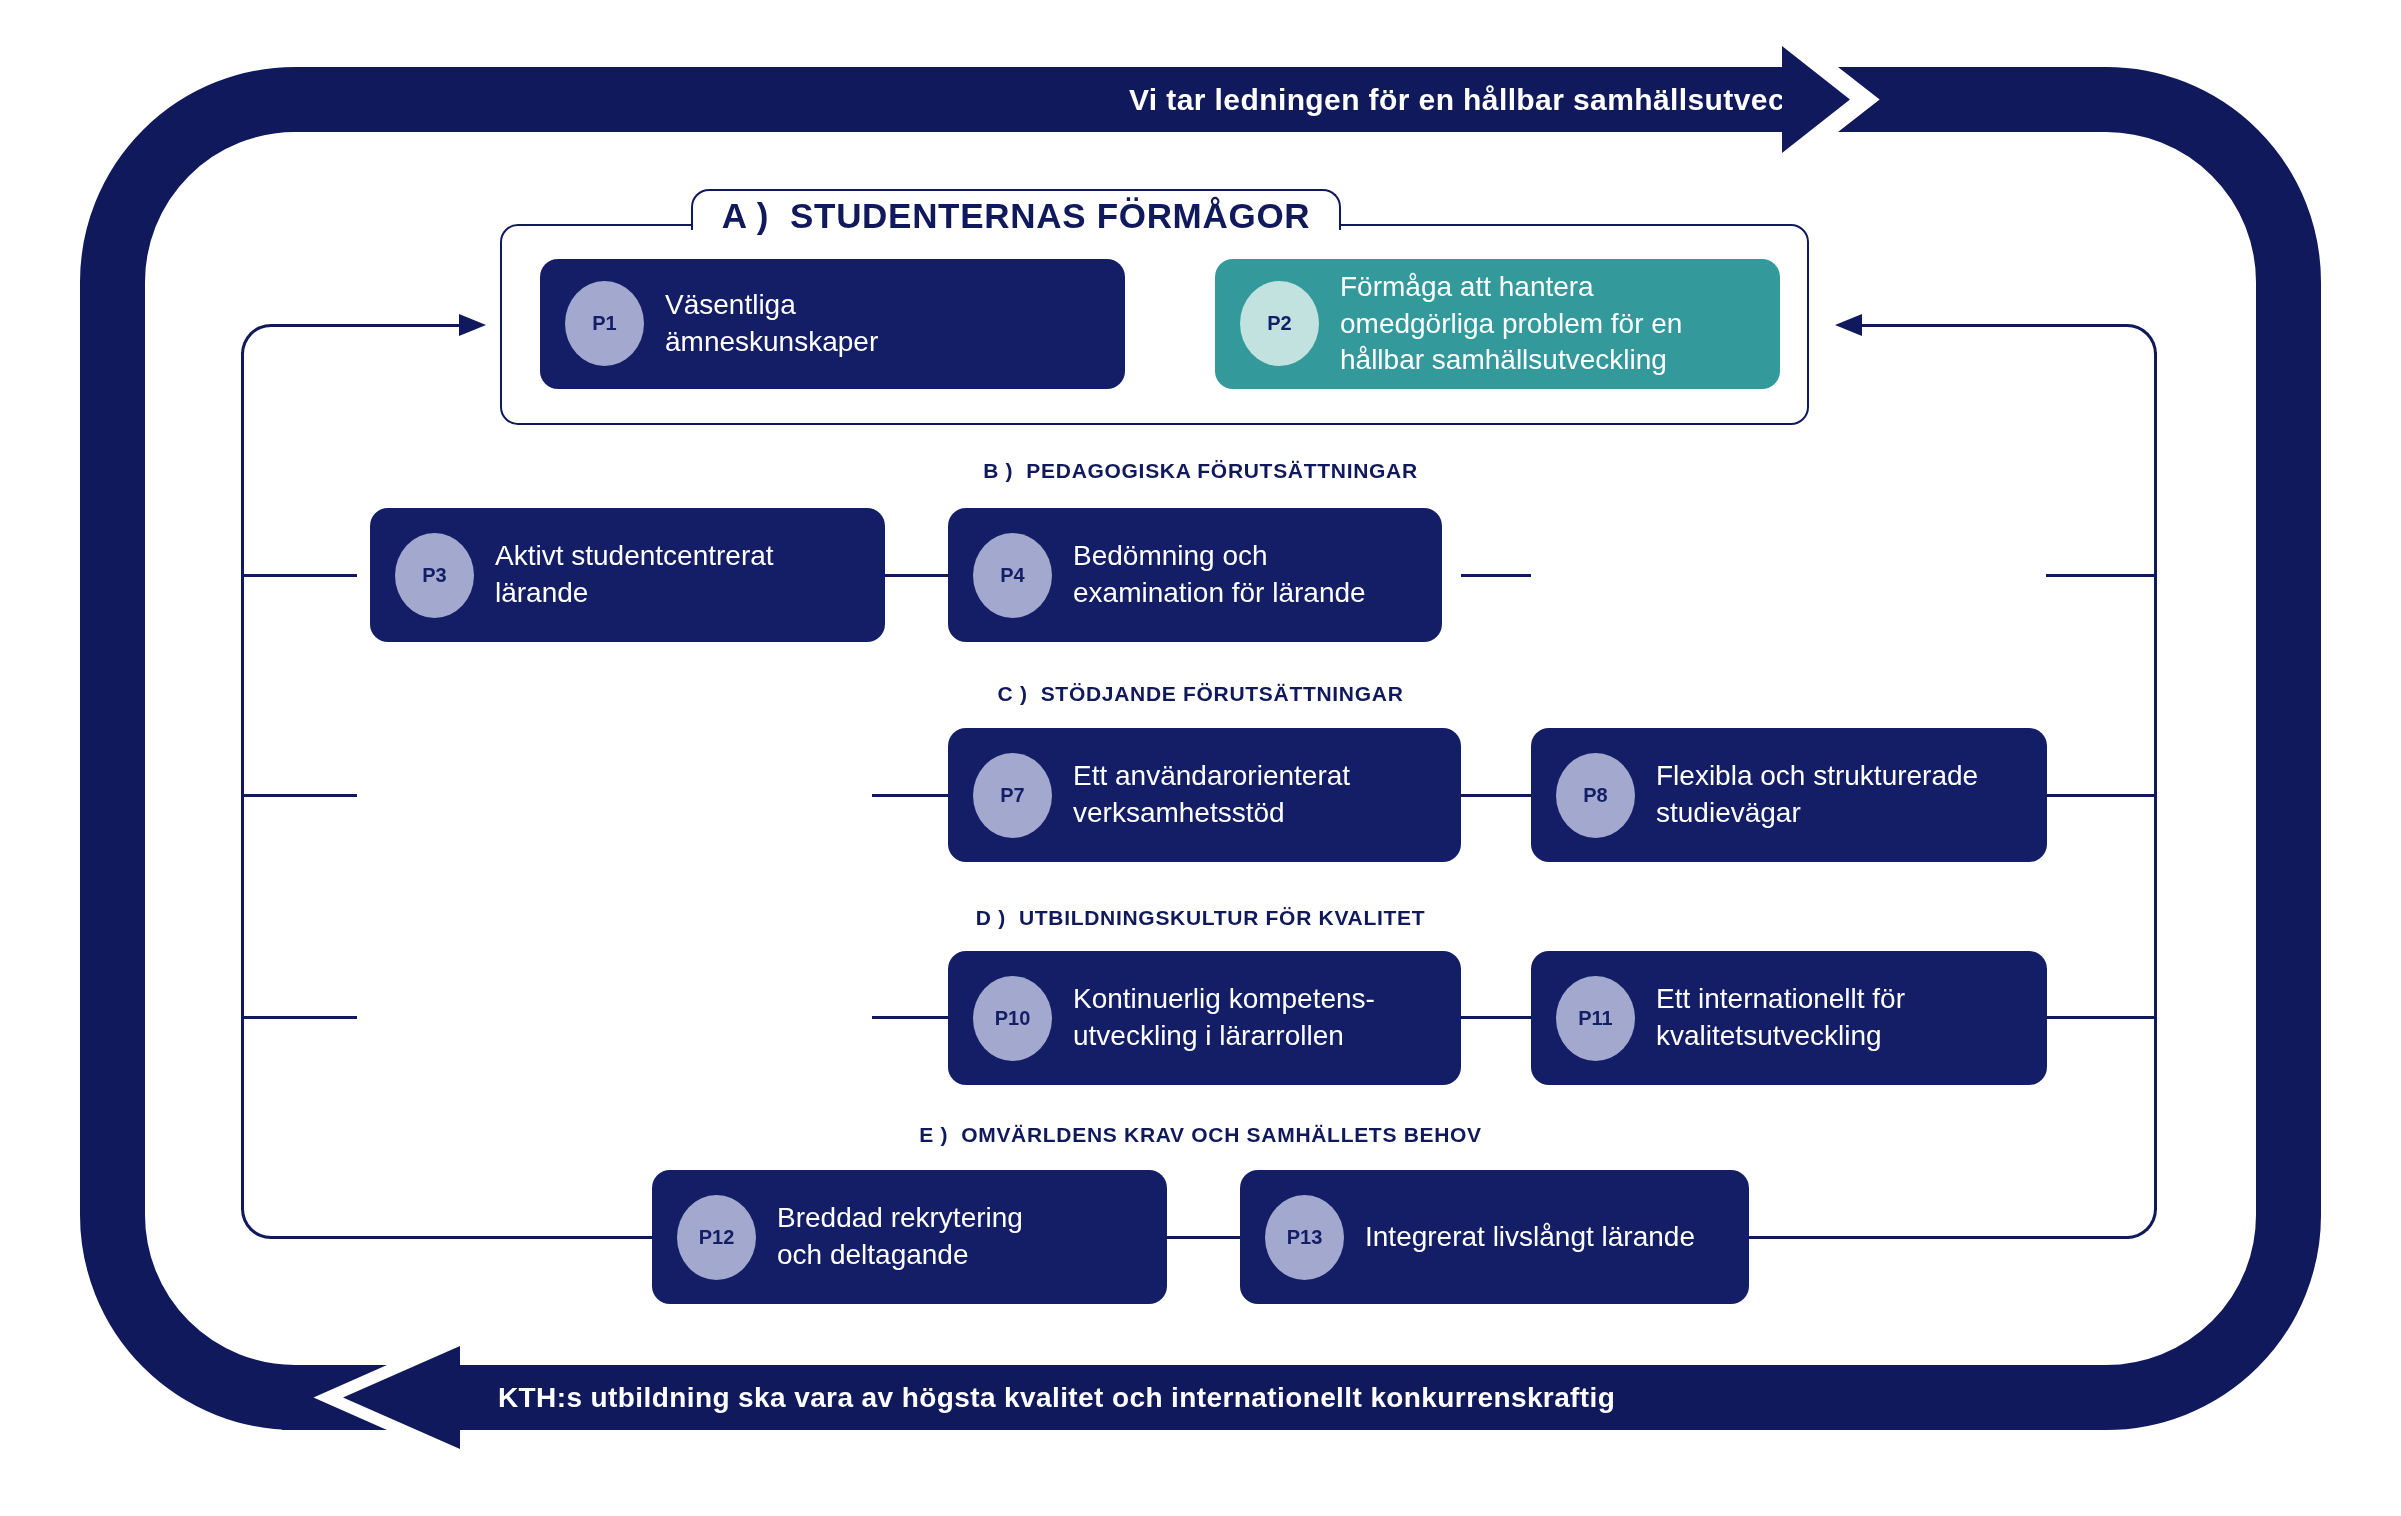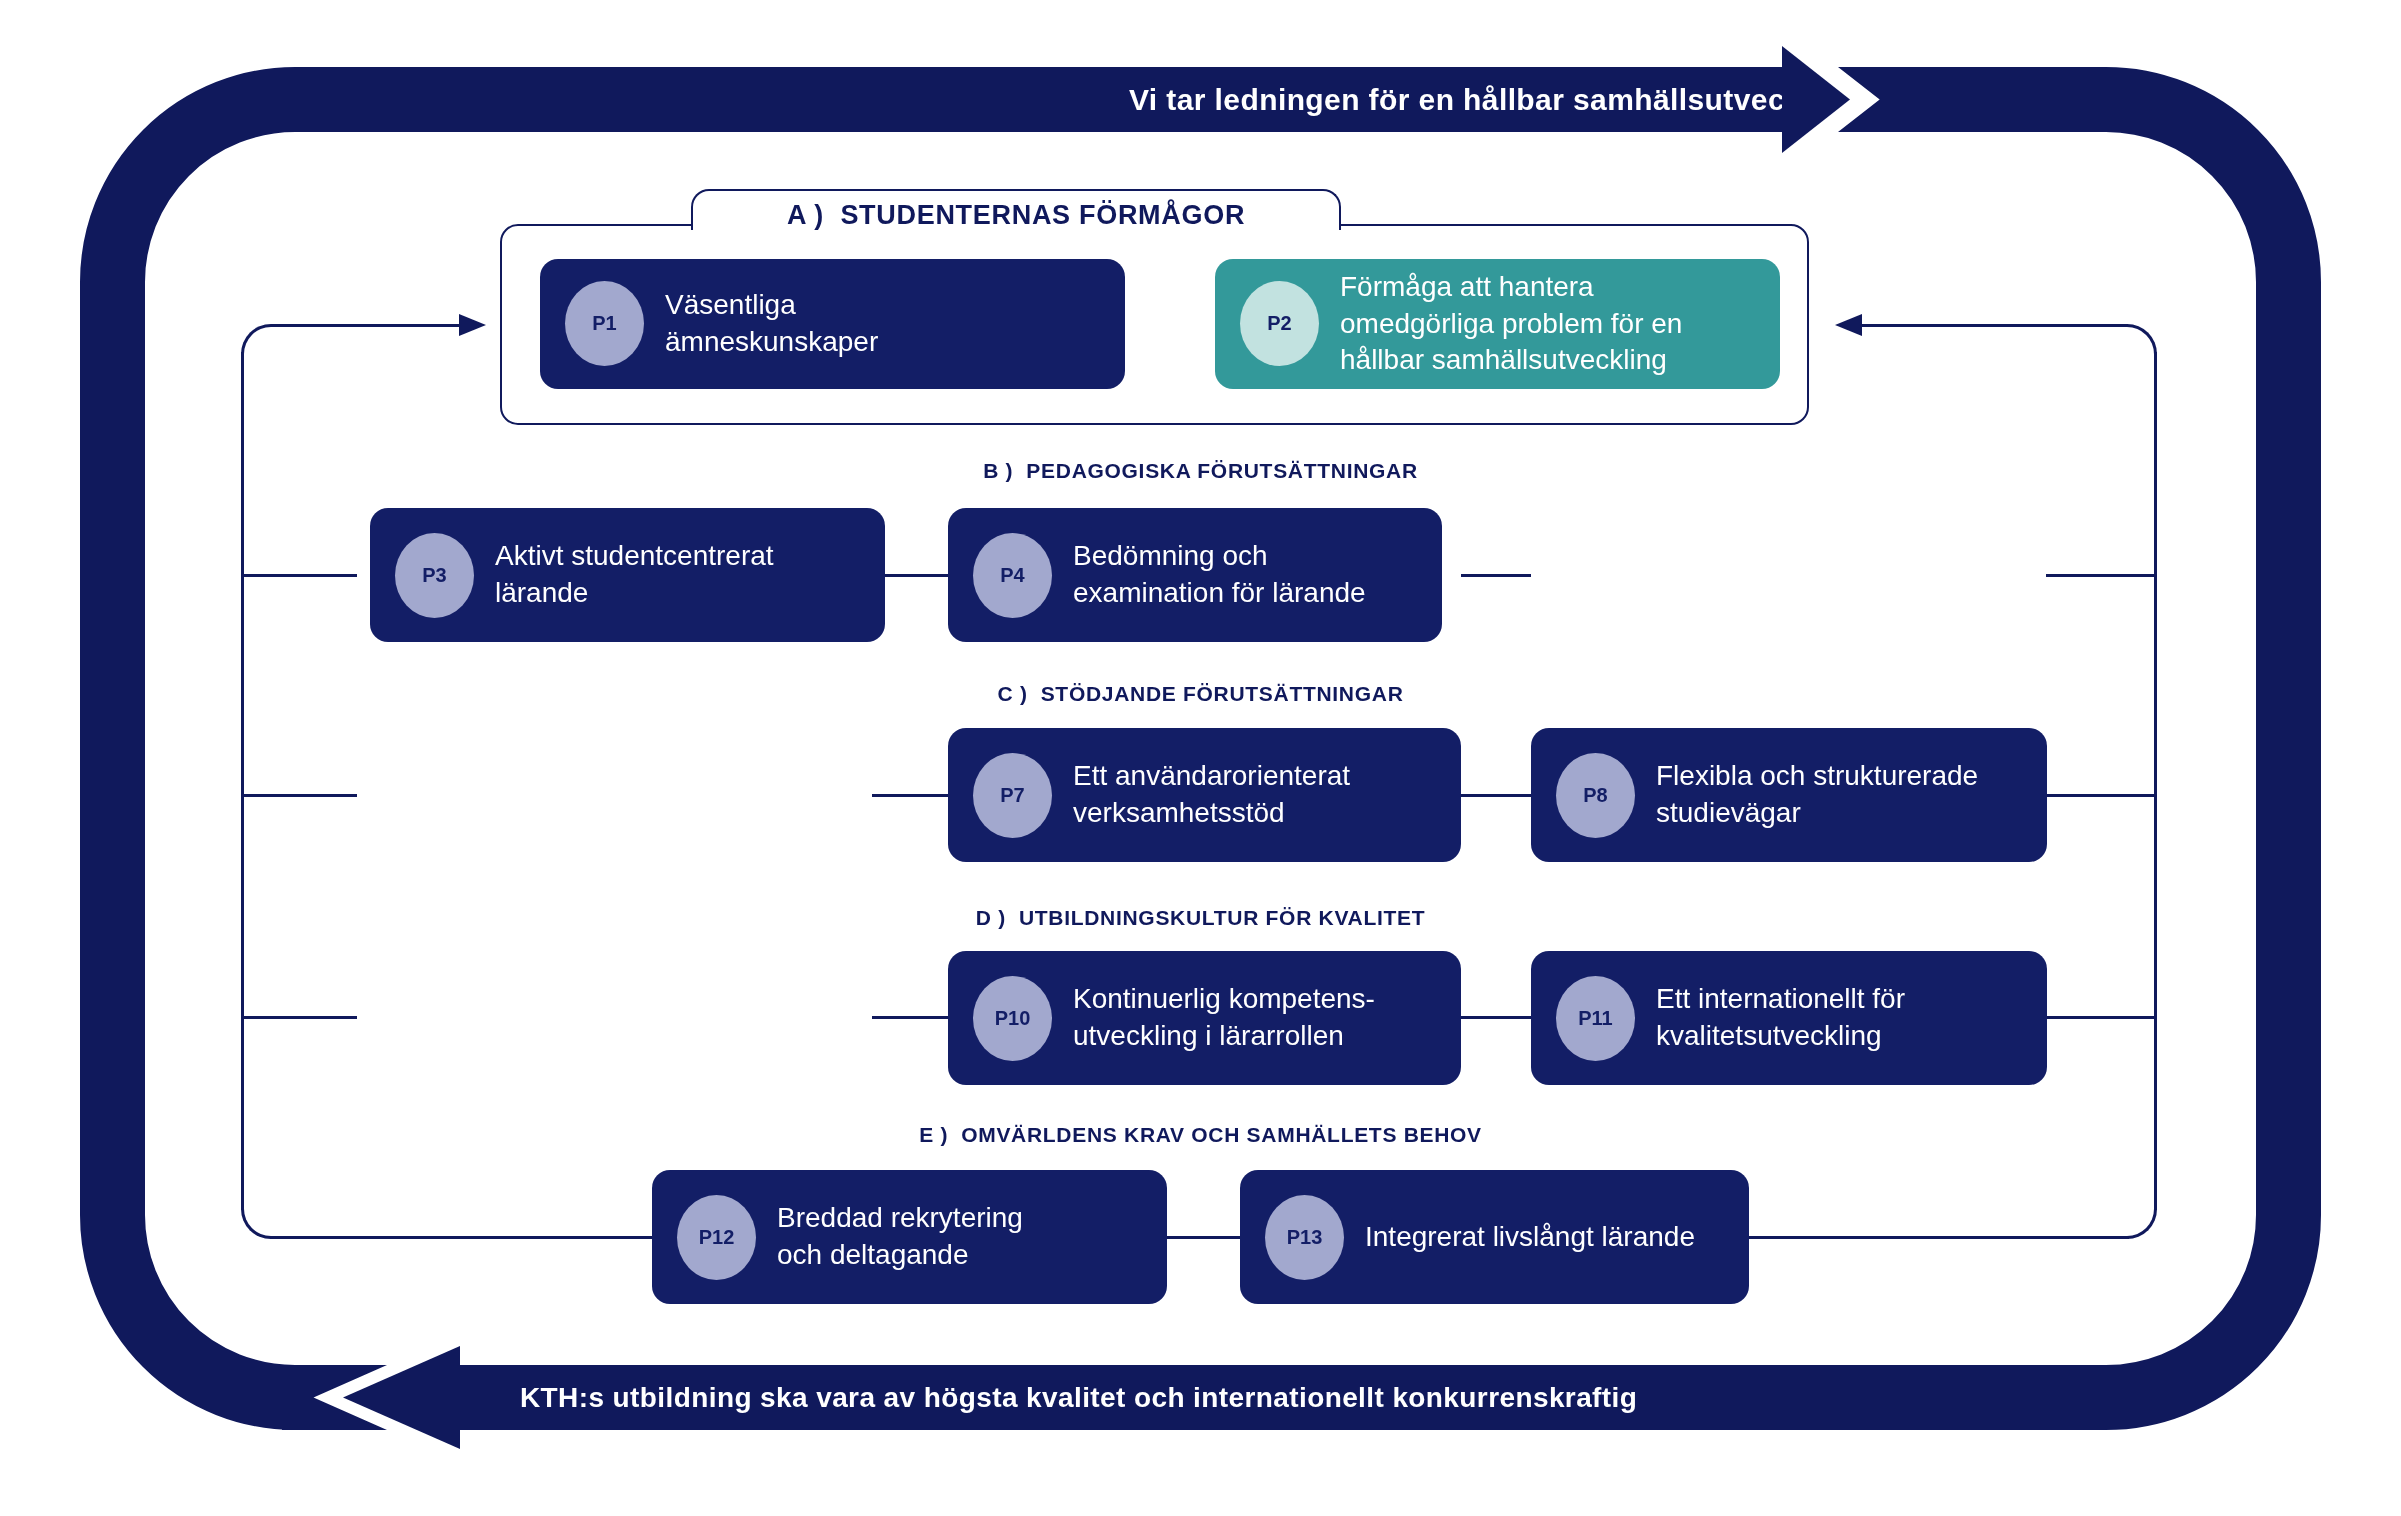--- a/index.html
+++ b/index.html
@@ -18,21 +18,21 @@
   
   .ring{
     position:absolute;left:80px;top:67px;width:2241px;height:1363px;
     box-sizing:border-box;border:65px solid var(--navy);border-radius:215px;
   }
   .banner{
     position:absolute;color:#fff;font-weight:700;text-align:center;
     letter-spacing:0.4px;white-space:nowrap;
   }
   .banner.top{left:1129px;width:676px;top:67px;height:65px;line-height:65px;font-size:30px;}
-  .banner.bottom{left:520px;width:1085px;top:1365px;height:65px;line-height:65px;font-size:28px;}
+  .banner.bottom{left:498px;width:1085px;top:1365px;height:65px;line-height:65px;font-size:28px;}
   
   .erase{position:absolute;background:var(--white);}
   .erase.top{left:1782px;top:42px;width:120px;height:119px;}
   .erase.bottom{left:311px;top:1342px;width:149px;height:111px;}
   .flowhead{position:absolute;background:var(--navy);}
   .flowhead.top{left:1782px;top:46px;width:68px;height:107px;clip-path:polygon(0 0,100% 50%,0 100%);}
   .flowhead.bottom{left:343px;top:1346px;width:117px;height:103px;clip-path:polygon(100% 0,0 50%,100% 100%);}
   .notchpiece{position:absolute;background:var(--navy);}
   .notchpiece.top{left:1838px;top:67px;width:186px;height:65px;clip-path:polygon(0 0,100% 0,100% 100%,0 100%,22.4% 50%);}
   .notchpiece.bottom{left:282px;top:1365px;width:105px;height:65px;clip-path:polygon(0 0,100% 0,30% 50%,100% 100%,0 100%);}
@@ -55,21 +55,21 @@
   .sectab{
     position:absolute;left:691px;top:189px;width:650px;height:41px;
     box-sizing:border-box;border:2.2px solid var(--navy);border-bottom:none;
     border-radius:18px 18px 0 0;background:var(--white);
     display:flex;align-items:center;justify-content:center;
   }
   .heading{
     position:absolute;color:var(--navy);font-weight:700;letter-spacing:0.7px;
     text-align:center;white-space:pre;font-size:21px;
   }
-  .sectab .heading{position:static;font-size:27px;padding-top:10.4px;}
+  .sectab .heading{position:static;font-size:35px;padding-top:10.4px;}
   .heading.hb{left:606px;width:1189px;top:459px;}
   .heading.hc{left:606px;width:1189px;top:682px;}
   .heading.hd{left:606px;width:1189px;top:906px;}
   .heading.he{left:606px;width:1189px;top:1123px;}
   
   .card{
     position:absolute;background:var(--box_navy);border-radius:18px;
     display:flex;align-items:center;color:#fff;
   }
   .card.teal{background:var(--teal);}

